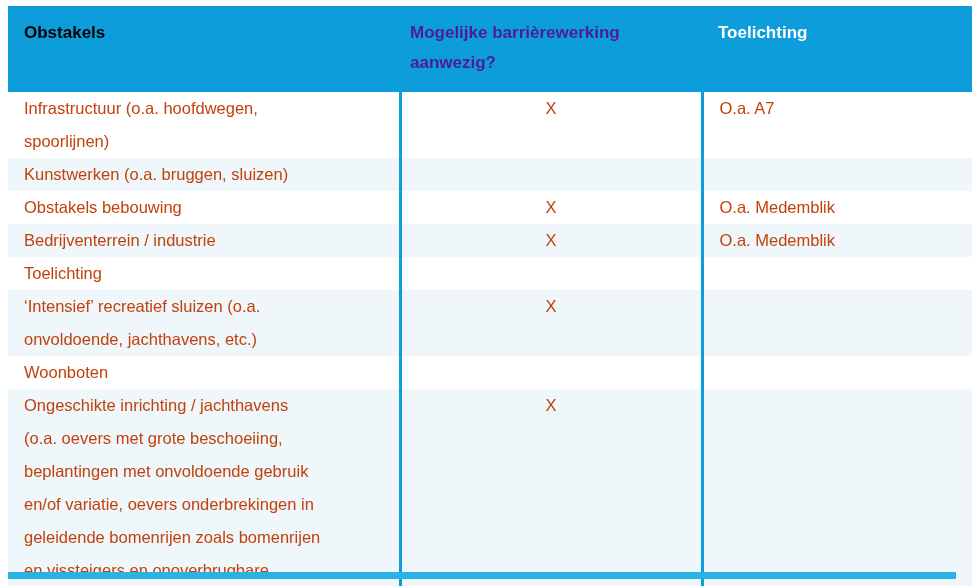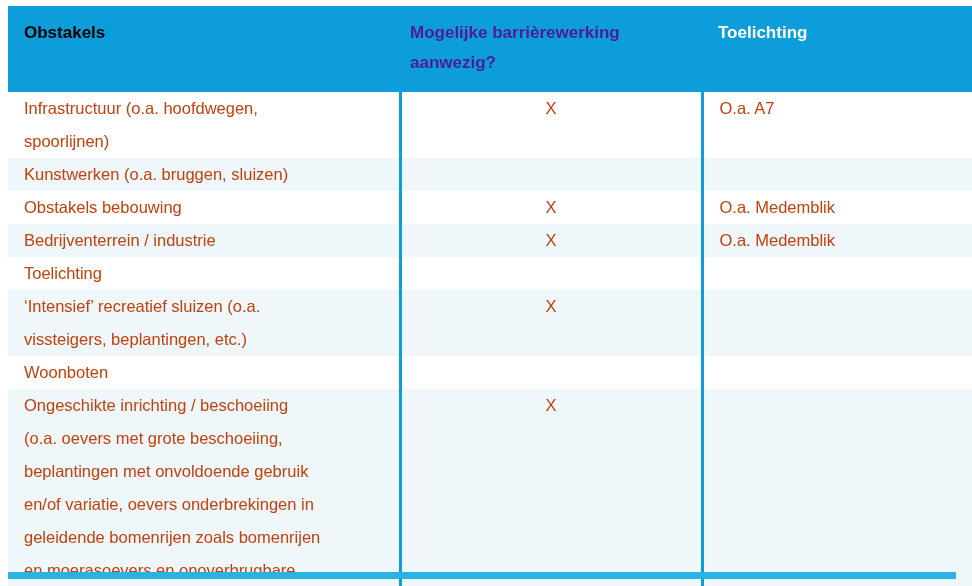--- a/index.html
+++ b/index.html
@@ -148,44 +148,44 @@
             <span class="line">Toelichting</span>
           </td>
           <td class="c-barriere" style="background: rgb(255, 255, 255); border-right: 3px solid rgb(13, 157, 219);"><span class="mark"></span></td>
           <td class="c-toelichting" style="background: rgb(255, 255, 255);">
             <span class="line"></span>
           </td>
         </tr>
         <tr class="even">
           <td class="c-obstakels" style="background: rgb(239, 247, 251); border-right: 3px solid rgb(13, 157, 219);">
             <span class="line">‘Intensief’ recreatief sluizen (o.a.</span>
-            <span class="line">vissteigers, beplantingen, etc.)</span>
+            <span class="line">onvoldoende, jachthavens, etc.)</span>
           </td>
           <td class="c-barriere" style="background: rgb(239, 247, 251); border-right: 3px solid rgb(13, 157, 219);"><span class="mark">X</span></td>
           <td class="c-toelichting" style="background: rgb(239, 247, 251);">
             <span class="line"></span>
           </td>
         </tr>
         <tr class="odd">
           <td class="c-obstakels" style="background: rgb(255, 255, 255); border-right: 3px solid rgb(13, 157, 219);">
             <span class="line">Woonboten</span>
           </td>
           <td class="c-barriere" style="background: rgb(255, 255, 255); border-right: 3px solid rgb(13, 157, 219);"><span class="mark"></span></td>
           <td class="c-toelichting" style="background: rgb(255, 255, 255);">
             <span class="line"></span>
           </td>
         </tr>
         <tr class="even">
           <td class="c-obstakels" style="background: rgb(239, 247, 251); border-right: 3px solid rgb(13, 157, 219);">
-            <span class="line">Ongeschikte inrichting / beschoeiing</span>
+            <span class="line">Ongeschikte inrichting / jachthavens</span>
             <span class="line">(o.a. oevers met grote beschoeiing,</span>
             <span class="line">beplantingen met onvoldoende gebruik</span>
             <span class="line">en/of variatie, oevers onderbrekingen in</span>
             <span class="line">geleidende bomenrijen zoals bomenrijen</span>
-            <span class="line">en moerasoevers en onoverbrugbare</span>
+            <span class="line">en vissteigers en onoverbrugbare</span>
           </td>
           <td class="c-barriere" style="background: rgb(239, 247, 251); border-right: 3px solid rgb(13, 157, 219);"><span class="mark">X</span></td>
           <td class="c-toelichting" style="background: rgb(239, 247, 251);">
             <span class="line"></span>
           </td>
         </tr>
       </tbody>
   </table>
 </div>
 

